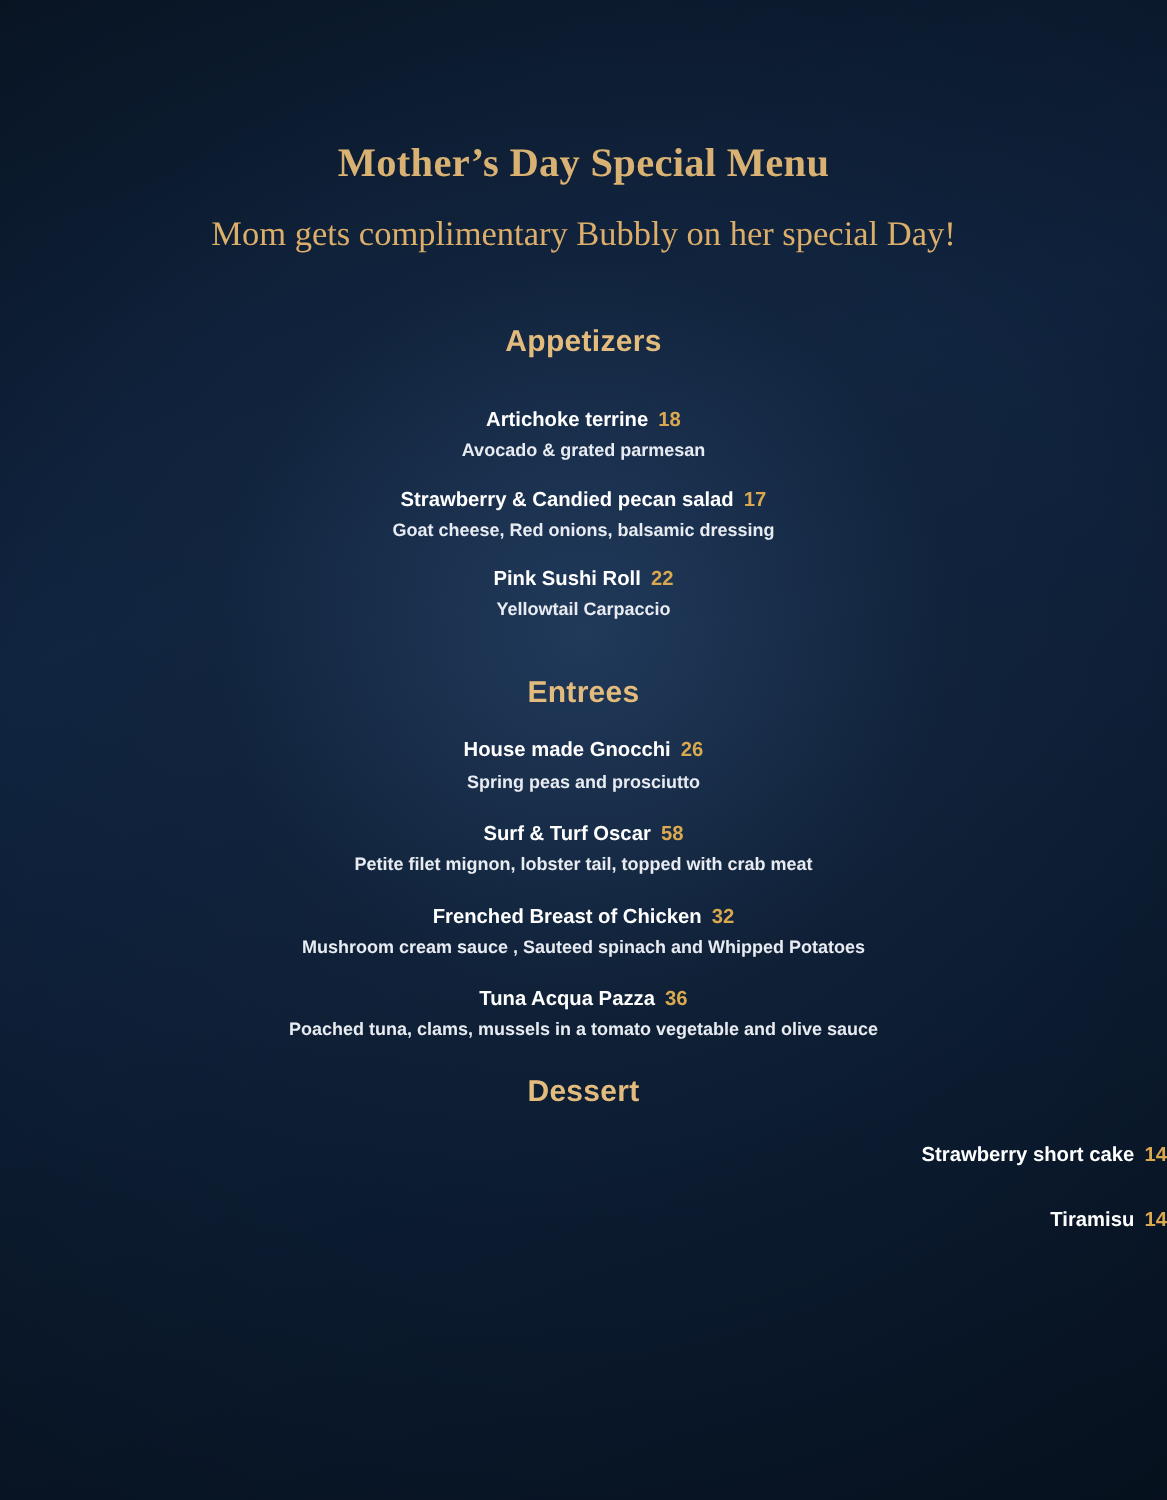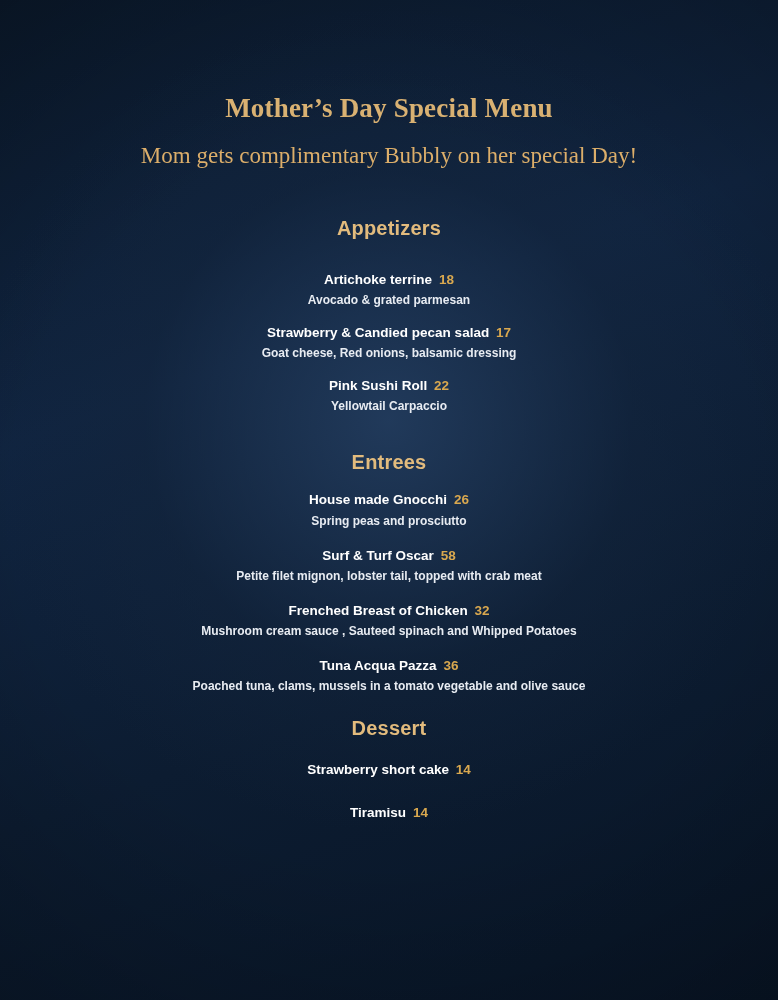--- a/index.html
+++ b/index.html
@@ -86,21 +86,21 @@
   }
   .item-desc {
     font-size: 12px;
     color: #e8ecf2;
     font-weight: bold;
     line-height: 1.5;
     margin-top: 1px;
   }
   .entrees .items .item { margin-bottom: 16px; }
   .dessert .items .item { margin-bottom: 22px; }
-  .dessert .items { margin-top: 20px; }
+  .dessert .items { margin-top: 20px; text-align: right; }
   .entrees .items { margin-top: 16px; }
 </style>
 </head>
 <body>
 
 <div class="menu-page">
   <div class="content">
 
     <h1 class="title">Mother’s Day Special Menu</h1>
     <p class="subtitle">Mom gets complimentary Bubbly on her special Day!</p>

